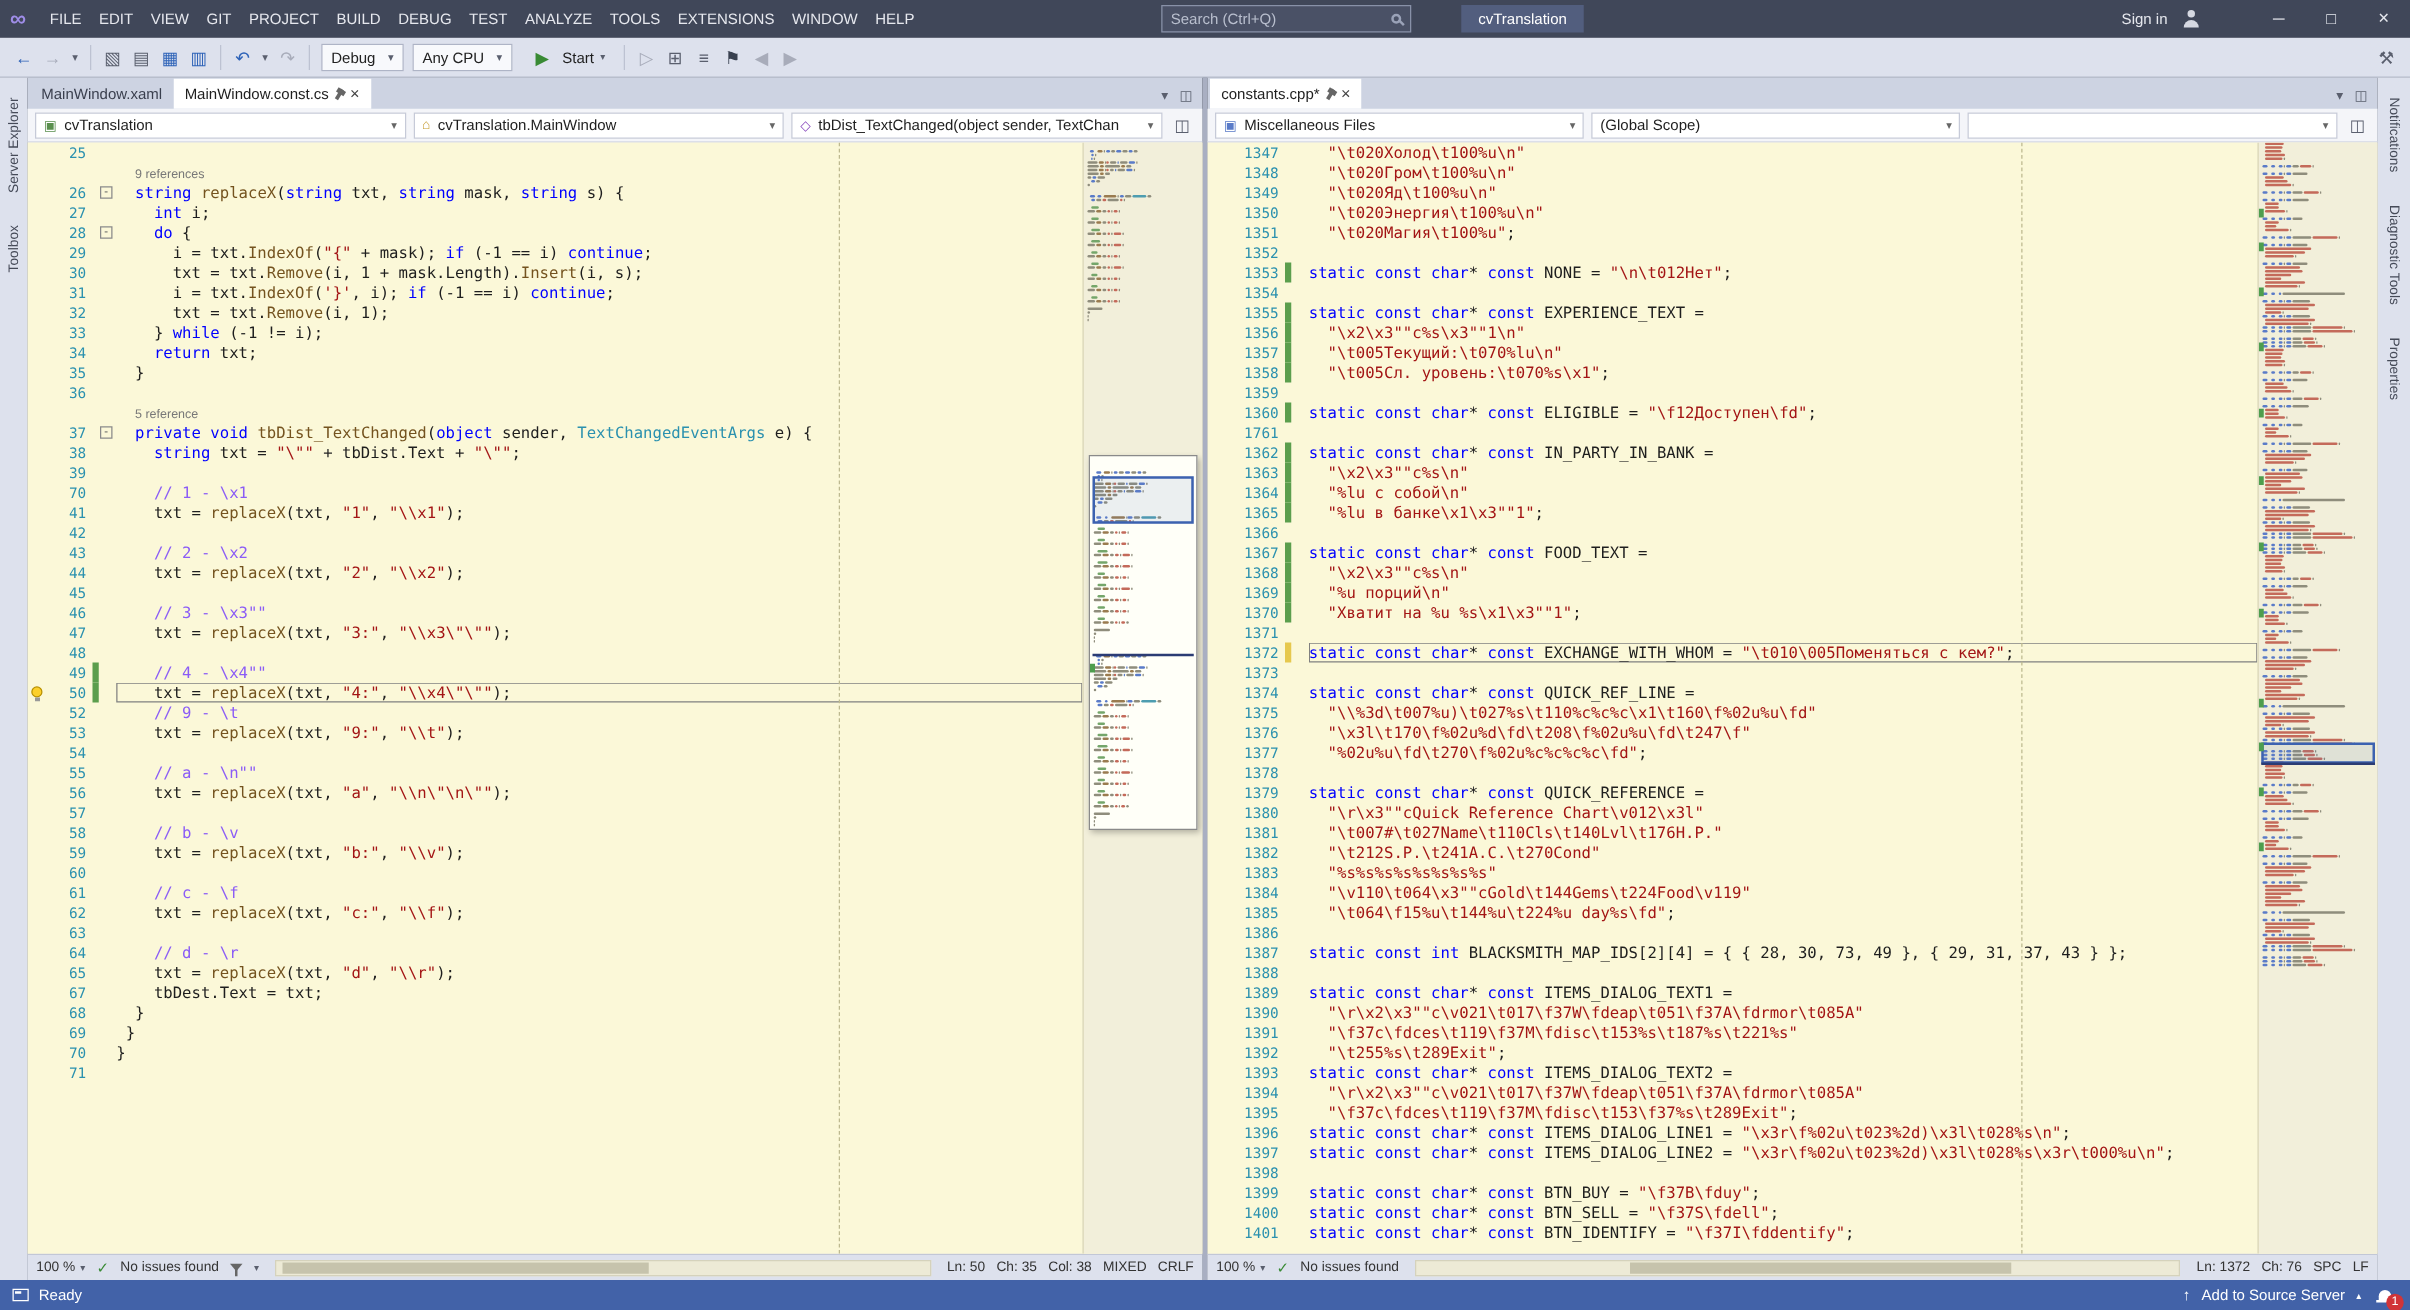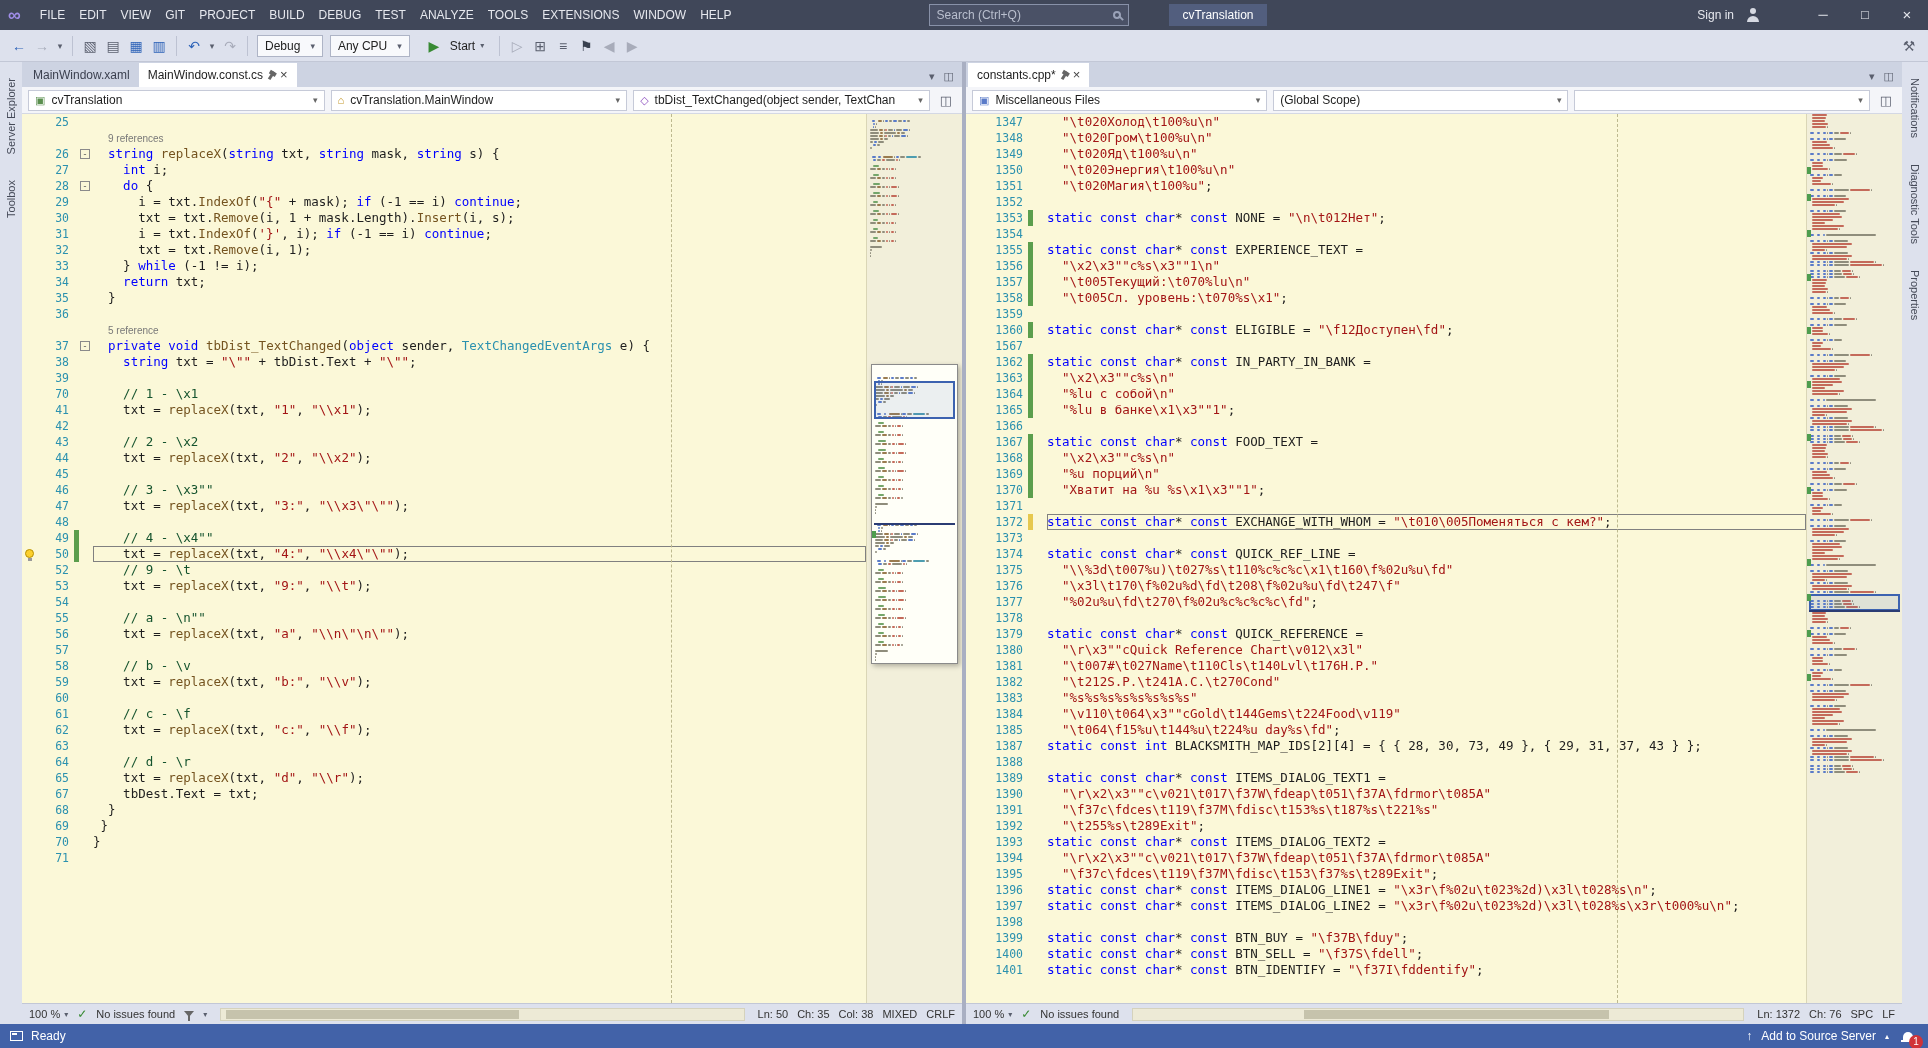--- a/index.html
+++ b/index.html
@@ -68,21 +68,21 @@
   .gut-margin{width:18px;flex:none;position:relative}
   .gut-num{width:34px;flex:none;text-align:right;padding-right:5px;color:#2B91AF;font-size:11.5px}
   #right-code .gut-num{width:44px}
   .gut-chg{width:5px;flex:none}
   .chg-g{background:#5B9E4D}
   .chg-y{background:#E6C84E}
   .gut-fold{width:14px;flex:none;position:relative}
   .fold-box{position:absolute;left:1px;top:3px;width:10px;height:10px;border:1px solid #8A8A8A;background:#FBF8D8;font-size:9px;line-height:8px;text-align:center;color:#555}
   .code-text{flex:1;color:#1e1e1e}
   .current .code-text{box-shadow:inset 0 0 0 1px #808080}
-  .tok-k{color:#0000FF}.tok-s{color:#A31515}.tok-c{color:#14532d}.tok-t{color:#2B91AF}.tok-m{color:#74531F}.tok-p{color:#1e1e1e}
+  .tok-k{color:#0000FF}.tok-s{color:#A31515}.tok-c{color:#8b5cf6}.tok-t{color:#2B91AF}.tok-m{color:#74531F}.tok-p{color:#1e1e1e}
   .lens{color:#787878;font-size:10px;font-family:"Liberation Sans",sans-serif}
   .lens-row .code-text{padding-left:15px}
   .col-guide{position:absolute;top:0;bottom:0;border-left:1px dashed #BDB98F;pointer-events:none}
   .bulb{position:absolute;left:3px;top:3px;width:9px;height:9px;background:#FCD02C;border:1px solid #B89000;border-radius:50%}
   .bulb::after{content:"";position:absolute;left:2px;bottom:-4px;width:4px;height:3px;background:#999}
 
   
   .map-col{width:96px;flex:none;background:#F2EFDA;border-left:1px solid #DAD6B6;position:relative;overflow:hidden}
   .mm-row{display:flex;gap:1px;height:2px;margin-bottom:1px;padding-left:3px}
   .mm-seg{height:2px;border-radius:1px;flex:none}
@@ -1061,21 +1061,21 @@
           <div class="code-row"><div class="gut-margin"></div><div class="gut-num">1351</div><div class="gut-chg"></div><div class="gut-fold"></div><div class="code-text"><span class="tok-p">  </span><span class="tok-s">"\t020Магия\t100%u"</span><span class="tok-p">;</span></div></div>
           <div class="code-row"><div class="gut-margin"></div><div class="gut-num">1352</div><div class="gut-chg"></div><div class="gut-fold"></div><div class="code-text"></div></div>
           <div class="code-row"><div class="gut-margin"></div><div class="gut-num">1353</div><div class="gut-chg chg-g"></div><div class="gut-fold"></div><div class="code-text"><span class="tok-k">static</span><span class="tok-p"> </span><span class="tok-k">const</span><span class="tok-p"> </span><span class="tok-k">char</span><span class="tok-p">* </span><span class="tok-k">const</span><span class="tok-p"> NONE = </span><span class="tok-s">"\n\t012Нет"</span><span class="tok-p">;</span></div></div>
           <div class="code-row"><div class="gut-margin"></div><div class="gut-num">1354</div><div class="gut-chg"></div><div class="gut-fold"></div><div class="code-text"></div></div>
           <div class="code-row"><div class="gut-margin"></div><div class="gut-num">1355</div><div class="gut-chg chg-g"></div><div class="gut-fold"></div><div class="code-text"><span class="tok-k">static</span><span class="tok-p"> </span><span class="tok-k">const</span><span class="tok-p"> </span><span class="tok-k">char</span><span class="tok-p">* </span><span class="tok-k">const</span><span class="tok-p"> EXPERIENCE_TEXT =</span></div></div>
           <div class="code-row"><div class="gut-margin"></div><div class="gut-num">1356</div><div class="gut-chg chg-g"></div><div class="gut-fold"></div><div class="code-text"><span class="tok-p">  </span><span class="tok-s">"\x2\x3""c%s\x3""1\n"</span></div></div>
           <div class="code-row"><div class="gut-margin"></div><div class="gut-num">1357</div><div class="gut-chg chg-g"></div><div class="gut-fold"></div><div class="code-text"><span class="tok-p">  </span><span class="tok-s">"\t005Текущий:\t070%lu\n"</span></div></div>
           <div class="code-row"><div class="gut-margin"></div><div class="gut-num">1358</div><div class="gut-chg chg-g"></div><div class="gut-fold"></div><div class="code-text"><span class="tok-p">  </span><span class="tok-s">"\t005Сл. уровень:\t070%s\x1"</span><span class="tok-p">;</span></div></div>
           <div class="code-row"><div class="gut-margin"></div><div class="gut-num">1359</div><div class="gut-chg"></div><div class="gut-fold"></div><div class="code-text"></div></div>
           <div class="code-row"><div class="gut-margin"></div><div class="gut-num">1360</div><div class="gut-chg chg-g"></div><div class="gut-fold"></div><div class="code-text"><span class="tok-k">static</span><span class="tok-p"> </span><span class="tok-k">const</span><span class="tok-p"> </span><span class="tok-k">char</span><span class="tok-p">* </span><span class="tok-k">const</span><span class="tok-p"> ELIGIBLE = </span><span class="tok-s">"\f12Доступен\fd"</span><span class="tok-p">;</span></div></div>
-          <div class="code-row"><div class="gut-margin"></div><div class="gut-num">1567</div><div class="gut-chg"></div><div class="gut-fold"></div><div class="code-text"></div></div>
+          <div class="code-row"><div class="gut-margin"></div><div class="gut-num">1761</div><div class="gut-chg"></div><div class="gut-fold"></div><div class="code-text"></div></div>
           <div class="code-row"><div class="gut-margin"></div><div class="gut-num">1362</div><div class="gut-chg chg-g"></div><div class="gut-fold"></div><div class="code-text"><span class="tok-k">static</span><span class="tok-p"> </span><span class="tok-k">const</span><span class="tok-p"> </span><span class="tok-k">char</span><span class="tok-p">* </span><span class="tok-k">const</span><span class="tok-p"> IN_PARTY_IN_BANK =</span></div></div>
           <div class="code-row"><div class="gut-margin"></div><div class="gut-num">1363</div><div class="gut-chg chg-g"></div><div class="gut-fold"></div><div class="code-text"><span class="tok-p">  </span><span class="tok-s">"\x2\x3""c%s\n"</span></div></div>
           <div class="code-row"><div class="gut-margin"></div><div class="gut-num">1364</div><div class="gut-chg chg-g"></div><div class="gut-fold"></div><div class="code-text"><span class="tok-p">  </span><span class="tok-s">"%lu с собой\n"</span></div></div>
           <div class="code-row"><div class="gut-margin"></div><div class="gut-num">1365</div><div class="gut-chg chg-g"></div><div class="gut-fold"></div><div class="code-text"><span class="tok-p">  </span><span class="tok-s">"%lu в банке\x1\x3""1"</span><span class="tok-p">;</span></div></div>
           <div class="code-row"><div class="gut-margin"></div><div class="gut-num">1366</div><div class="gut-chg"></div><div class="gut-fold"></div><div class="code-text"></div></div>
           <div class="code-row"><div class="gut-margin"></div><div class="gut-num">1367</div><div class="gut-chg chg-g"></div><div class="gut-fold"></div><div class="code-text"><span class="tok-k">static</span><span class="tok-p"> </span><span class="tok-k">const</span><span class="tok-p"> </span><span class="tok-k">char</span><span class="tok-p">* </span><span class="tok-k">const</span><span class="tok-p"> FOOD_TEXT =</span></div></div>
           <div class="code-row"><div class="gut-margin"></div><div class="gut-num">1368</div><div class="gut-chg chg-g"></div><div class="gut-fold"></div><div class="code-text"><span class="tok-p">  </span><span class="tok-s">"\x2\x3""c%s\n"</span></div></div>
           <div class="code-row"><div class="gut-margin"></div><div class="gut-num">1369</div><div class="gut-chg chg-g"></div><div class="gut-fold"></div><div class="code-text"><span class="tok-p">  </span><span class="tok-s">"%u порций\n"</span></div></div>
           <div class="code-row"><div class="gut-margin"></div><div class="gut-num">1370</div><div class="gut-chg chg-g"></div><div class="gut-fold"></div><div class="code-text"><span class="tok-p">  </span><span class="tok-s">"Хватит на %u %s\x1\x3""1"</span><span class="tok-p">;</span></div></div>
           <div class="code-row"><div class="gut-margin"></div><div class="gut-num">1371</div><div class="gut-chg"></div><div class="gut-fold"></div><div class="code-text"></div></div>
@@ -1086,20 +1086,21 @@
           <div class="code-row"><div class="gut-margin"></div><div class="gut-num">1376</div><div class="gut-chg"></div><div class="gut-fold"></div><div class="code-text"><span class="tok-p">  </span><span class="tok-s">"\x3l\t170\f%02u%d\fd\t208\f%02u%u\fd\t247\f"</span></div></div>
           <div class="code-row"><div class="gut-margin"></div><div class="gut-num">1377</div><div class="gut-chg"></div><div class="gut-fold"></div><div class="code-text"><span class="tok-p">  </span><span class="tok-s">"%02u%u\fd\t270\f%02u%c%c%c%c\fd"</span><span class="tok-p">;</span></div></div>
           <div class="code-row"><div class="gut-margin"></div><div class="gut-num">1378</div><div class="gut-chg"></div><div class="gut-fold"></div><div class="code-text"></div></div>
           <div class="code-row"><div class="gut-margin"></div><div class="gut-num">1379</div><div class="gut-chg"></div><div class="gut-fold"></div><div class="code-text"><span class="tok-k">static</span><span class="tok-p"> </span><span class="tok-k">const</span><span class="tok-p"> </span><span class="tok-k">char</span><span class="tok-p">* </span><span class="tok-k">const</span><span class="tok-p"> QUICK_REFERENCE =</span></div></div>
           <div class="code-row"><div class="gut-margin"></div><div class="gut-num">1380</div><div class="gut-chg"></div><div class="gut-fold"></div><div class="code-text"><span class="tok-p">  </span><span class="tok-s">"\r\x3""cQuick Reference Chart\v012\x3l"</span></div></div>
           <div class="code-row"><div class="gut-margin"></div><div class="gut-num">1381</div><div class="gut-chg"></div><div class="gut-fold"></div><div class="code-text"><span class="tok-p">  </span><span class="tok-s">"\t007#\t027Name\t110Cls\t140Lvl\t176H.P."</span></div></div>
           <div class="code-row"><div class="gut-margin"></div><div class="gut-num">1382</div><div class="gut-chg"></div><div class="gut-fold"></div><div class="code-text"><span class="tok-p">  </span><span class="tok-s">"\t212S.P.\t241A.C.\t270Cond"</span></div></div>
           <div class="code-row"><div class="gut-margin"></div><div class="gut-num">1383</div><div class="gut-chg"></div><div class="gut-fold"></div><div class="code-text"><span class="tok-p">  </span><span class="tok-s">"%s%s%s%s%s%s%s%s"</span></div></div>
           <div class="code-row"><div class="gut-margin"></div><div class="gut-num">1384</div><div class="gut-chg"></div><div class="gut-fold"></div><div class="code-text"><span class="tok-p">  </span><span class="tok-s">"\v110\t064\x3""cGold\t144Gems\t224Food\v119"</span></div></div>
           <div class="code-row"><div class="gut-margin"></div><div class="gut-num">1385</div><div class="gut-chg"></div><div class="gut-fold"></div><div class="code-text"><span class="tok-p">  </span><span class="tok-s">"\t064\f15%u\t144%u\t224%u day%s\fd"</span><span class="tok-p">;</span></div></div>
+          <div class="code-row"><div class="gut-margin"></div><div class="gut-num">1386</div><div class="gut-chg"></div><div class="gut-fold"></div><div class="code-text"></div></div>
           <div class="code-row"><div class="gut-margin"></div><div class="gut-num">1387</div><div class="gut-chg"></div><div class="gut-fold"></div><div class="code-text"><span class="tok-k">static</span><span class="tok-p"> </span><span class="tok-k">const</span><span class="tok-p"> </span><span class="tok-k">int</span><span class="tok-p"> BLACKSMITH_MAP_IDS[2][4] = { { 28, 30, 73, 49 }, { 29, 31, 37, 43 } };</span></div></div>
           <div class="code-row"><div class="gut-margin"></div><div class="gut-num">1388</div><div class="gut-chg"></div><div class="gut-fold"></div><div class="code-text"></div></div>
           <div class="code-row"><div class="gut-margin"></div><div class="gut-num">1389</div><div class="gut-chg"></div><div class="gut-fold"></div><div class="code-text"><span class="tok-k">static</span><span class="tok-p"> </span><span class="tok-k">const</span><span class="tok-p"> </span><span class="tok-k">char</span><span class="tok-p">* </span><span class="tok-k">const</span><span class="tok-p"> ITEMS_DIALOG_TEXT1 =</span></div></div>
           <div class="code-row"><div class="gut-margin"></div><div class="gut-num">1390</div><div class="gut-chg"></div><div class="gut-fold"></div><div class="code-text"><span class="tok-p">  </span><span class="tok-s">"\r\x2\x3""c\v021\t017\f37W\fdeap\t051\f37A\fdrmor\t085A"</span></div></div>
           <div class="code-row"><div class="gut-margin"></div><div class="gut-num">1391</div><div class="gut-chg"></div><div class="gut-fold"></div><div class="code-text"><span class="tok-p">  </span><span class="tok-s">"\f37c\fdces\t119\f37M\fdisc\t153%s\t187%s\t221%s"</span></div></div>
           <div class="code-row"><div class="gut-margin"></div><div class="gut-num">1392</div><div class="gut-chg"></div><div class="gut-fold"></div><div class="code-text"><span class="tok-p">  </span><span class="tok-s">"\t255%s\t289Exit"</span><span class="tok-p">;</span></div></div>
           <div class="code-row"><div class="gut-margin"></div><div class="gut-num">1393</div><div class="gut-chg"></div><div class="gut-fold"></div><div class="code-text"><span class="tok-k">static</span><span class="tok-p"> </span><span class="tok-k">const</span><span class="tok-p"> </span><span class="tok-k">char</span><span class="tok-p">* </span><span class="tok-k">const</span><span class="tok-p"> ITEMS_DIALOG_TEXT2 =</span></div></div>
           <div class="code-row"><div class="gut-margin"></div><div class="gut-num">1394</div><div class="gut-chg"></div><div class="gut-fold"></div><div class="code-text"><span class="tok-p">  </span><span class="tok-s">"\r\x2\x3""c\v021\t017\f37W\fdeap\t051\f37A\fdrmor\t085A"</span></div></div>
           <div class="code-row"><div class="gut-margin"></div><div class="gut-num">1395</div><div class="gut-chg"></div><div class="gut-fold"></div><div class="code-text"><span class="tok-p">  </span><span class="tok-s">"\f37c\fdces\t119\f37M\fdisc\t153\f37%s\t289Exit"</span><span class="tok-p">;</span></div></div>
           <div class="code-row"><div class="gut-margin"></div><div class="gut-num">1396</div><div class="gut-chg"></div><div class="gut-fold"></div><div class="code-text"><span class="tok-k">static</span><span class="tok-p"> </span><span class="tok-k">const</span><span class="tok-p"> </span><span class="tok-k">char</span><span class="tok-p">* </span><span class="tok-k">const</span><span class="tok-p"> ITEMS_DIALOG_LINE1 = </span><span class="tok-s">"\x3r\f%02u\t023%2d)\x3l\t028%s\n"</span><span class="tok-p">;</span></div></div>

